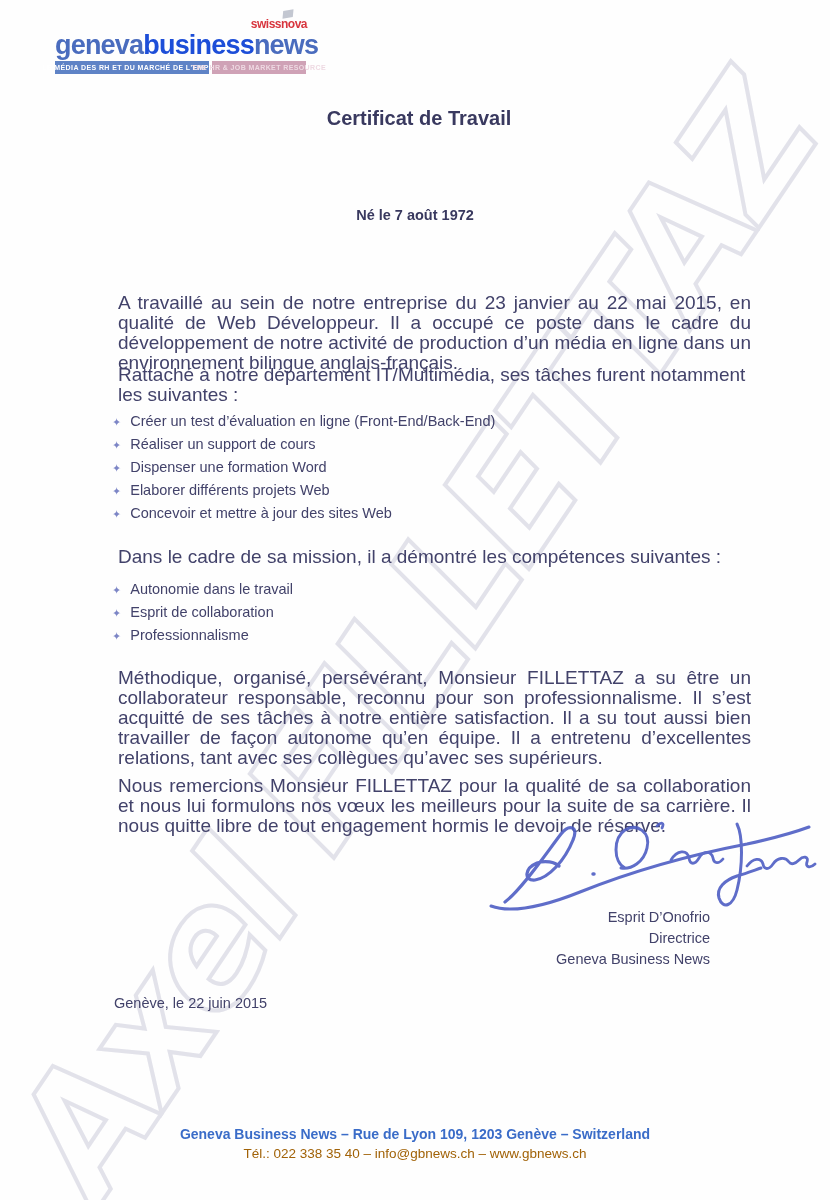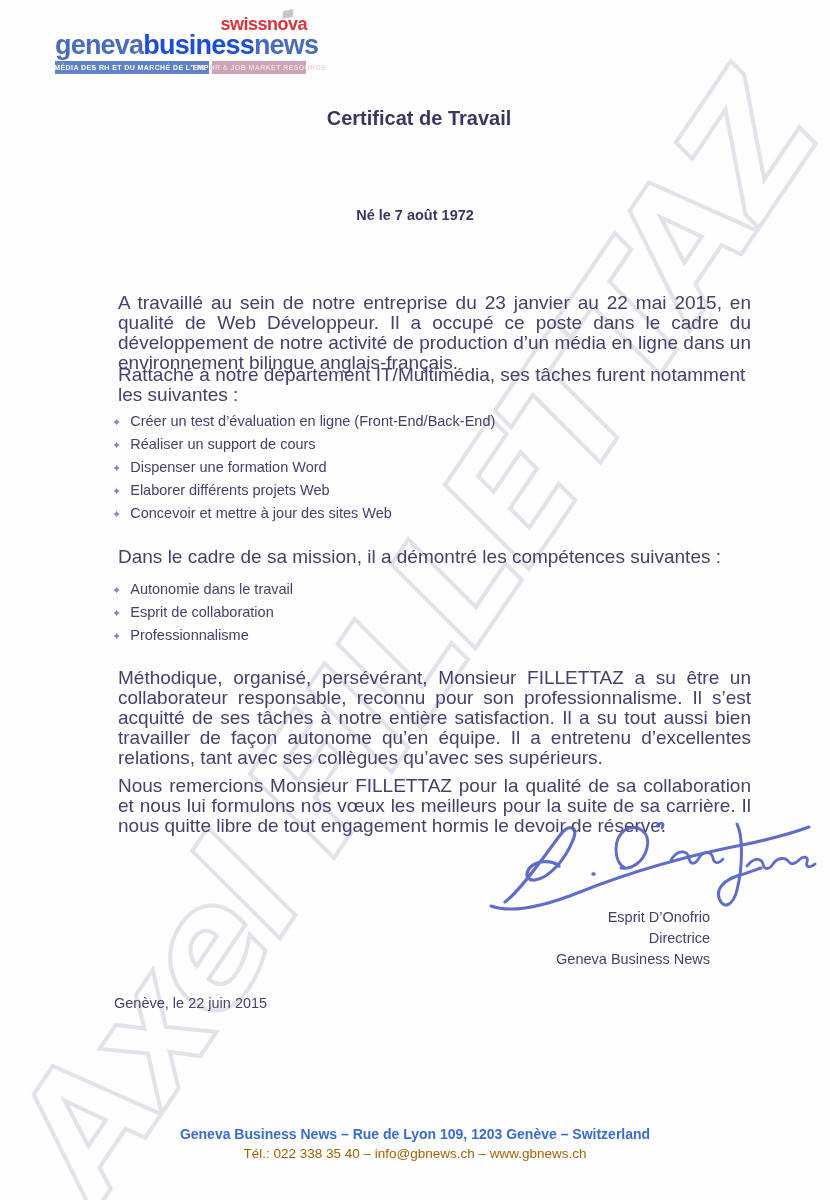--- a/index.html
+++ b/index.html
@@ -10,21 +10,21 @@
   .watermark {
     position:absolute; left:-285px; top:545px; width:1400px; text-align:center;
     font-size:160px; font-weight:bold; font-style:italic; letter-spacing:-6px;
     white-space:nowrap; color:#ededf3;
     -webkit-text-stroke:4px #e2e2ea; -webkit-text-fill-color:transparent;
     transform:rotate(-56deg); z-index:0; pointer-events:none;
     font-family:"DejaVu Sans", sans-serif;
   }
   .logo-block { position:absolute; top:14px; left:55px; width:252px; z-index:1; }
   .swissnova-row { text-align:right; position:relative; height:18px; }
-  .swissnova { color:#d8353e; font-weight:bold; font-size:18px; letter-spacing:-0.5px; }
+  .swissnova { color:#d8353e; font-weight:bold; font-size:12px; letter-spacing:-0.5px; }
   .flag-icon { position:absolute; right:14px; top:-4px; width:10px; height:8px;
     background:#b9bdc9; transform:skewX(-15deg) rotate(-10deg); opacity:.85; }
   .logo-text { font-size:27px; font-weight:bold; letter-spacing:-0.8px; line-height:27px; }
   .lg-geneva,.lg-news { color:#4a6cbe; }
   .lg-business { color:#1d4ed8;margin-top:12px; }
   .logo-bars { display:flex; gap:3px; margin-top:2px; }
   .bar { height:13px; font-size:7px; font-weight:bold; letter-spacing:0.4px;
     display:flex; align-items:center; justify-content:center; white-space:nowrap; padding:0 3px; }
   .bar-fr { background:#5f83c6; color:#ffffff; width:148px; }
   .bar-en { background:#cfa2b6; color:#eed9e2; width:88px; }

